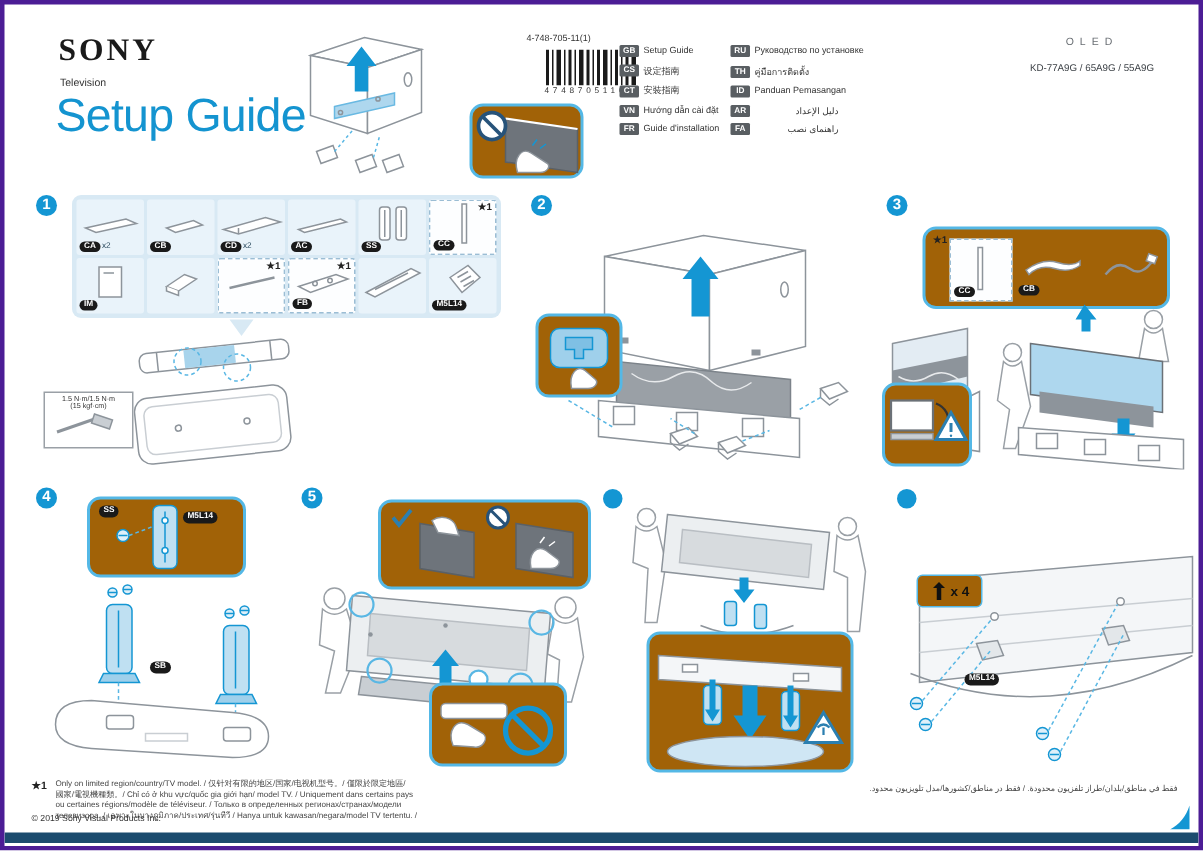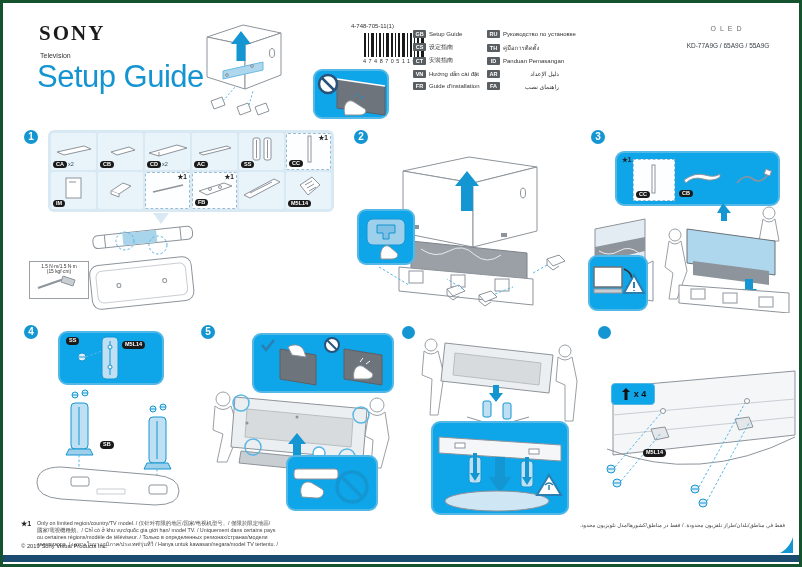--- a/index.html
+++ b/index.html
@@ -1,22 +1,22 @@
 <!DOCTYPE html>
 <html><head>
 <meta charset="utf-8">
 <style>
   html,body{margin:0;padding:0;background:#fff;}
-  .page{position:relative;width:802px;height:567px;background:#ffffff;border:3px solid #14532d;
+  .page{position:relative;width:802px;height:567px;background:#ffffff;border:3px solid #4c1d95;
         box-sizing:border-box;overflow:hidden;font-family:"Liberation Sans",sans-serif;color:#222;padding-left:16px;}
   .abs{position:absolute;}
   .badge{position:absolute;width:14px;height:14px;border-radius:50%;background:#1496d3;color:#fff;
          font-weight:bold;font-size:10px;line-height:14px;text-align:center;}
   .dot{position:absolute;width:13px;height:13px;border-radius:50%;background:#1496d3;}
-  .callout{position:absolute;border:2px solid #54b8e6;border-radius:9px;background:#0ea5e9;box-sizing:border-box;}
+  .callout{position:absolute;border:2px solid #54b8e6;border-radius:9px;background:#a16207;box-sizing:border-box;}
   .pill{display:inline-block;background:#1a1a1a;color:#fff;font-size:5.5px;font-weight:bold;
         padding:1px 3px;border-radius:4px;line-height:1;white-space:nowrap;}
   .qty{font-size:5.5px;color:#2a4a5e;margin-left:1px;}
   .star{font-size:6.5px;color:#222;font-weight:bold;}
   .sony{font-family:"Liberation Serif",serif;font-weight:bold;font-size:21px;letter-spacing:2px;color:#1a1a1a;}
   .television{font-size:7px;color:#333;}
   .title{font-size:31px;color:#1494d0;letter-spacing:-0.5px;}
   .docnum{font-size:6px;color:#333;}
   .bdigits{font-size:5.5px;letter-spacing:2.5px;color:#333;}
   .bravia{font-size:17px;letter-spacing:5px;color:#3a3f44;text-align:center;}

